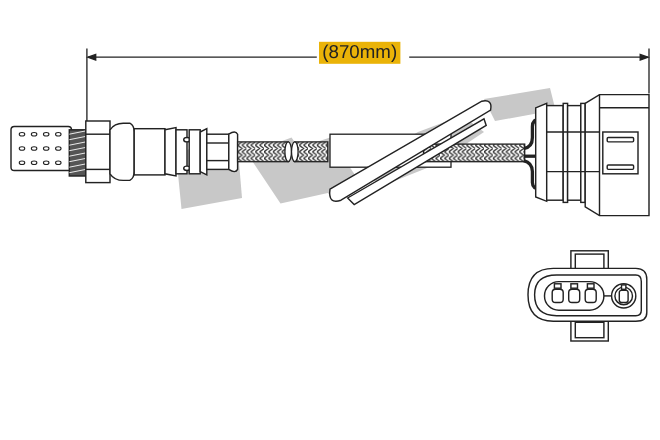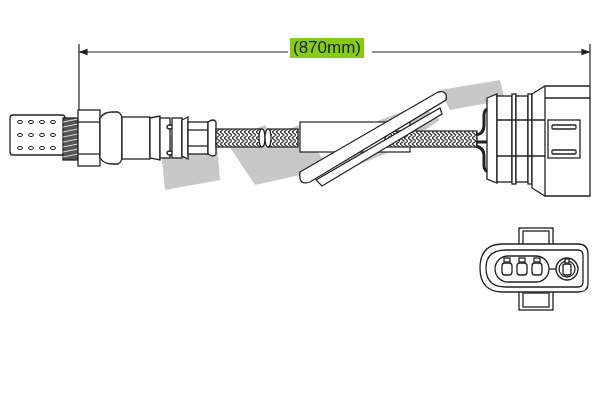--- a/index.html
+++ b/index.html
@@ -1,20 +1,20 @@
 <!DOCTYPE html>
 <html><head>
   <meta charset="utf-8">
   <style>
     html, body { margin: 0; padding: 0; background: #ffffff; }
     body { width: 600px; height: 400px; position: relative; overflow: hidden; font-family: "Liberation Sans", sans-serif; }
     #stage { position: absolute; left: 0; top: 0; width: 600px; height: 400px; }
     .dim-label {
       position: absolute; left: 290px; top: 38px; font-size: 17px; color: #222;
-      background: #84cc16; padding: 0 3px; font-family: "Liberation Sans", sans-serif;
+      background: #eab308; padding: 0 3px; font-family: "Liberation Sans", sans-serif;
     }
   </style>
 </head>
 <body>
 
 <div id="stage">
   <svg width="600" height="400" viewBox="0 0 600 400" xmlns="http://www.w3.org/2000/svg">
     <defs>
       <pattern id="braid" width="8" height="6" patternUnits="userSpaceOnUse">
         <rect width="8" height="6" fill="#fff"></rect>

